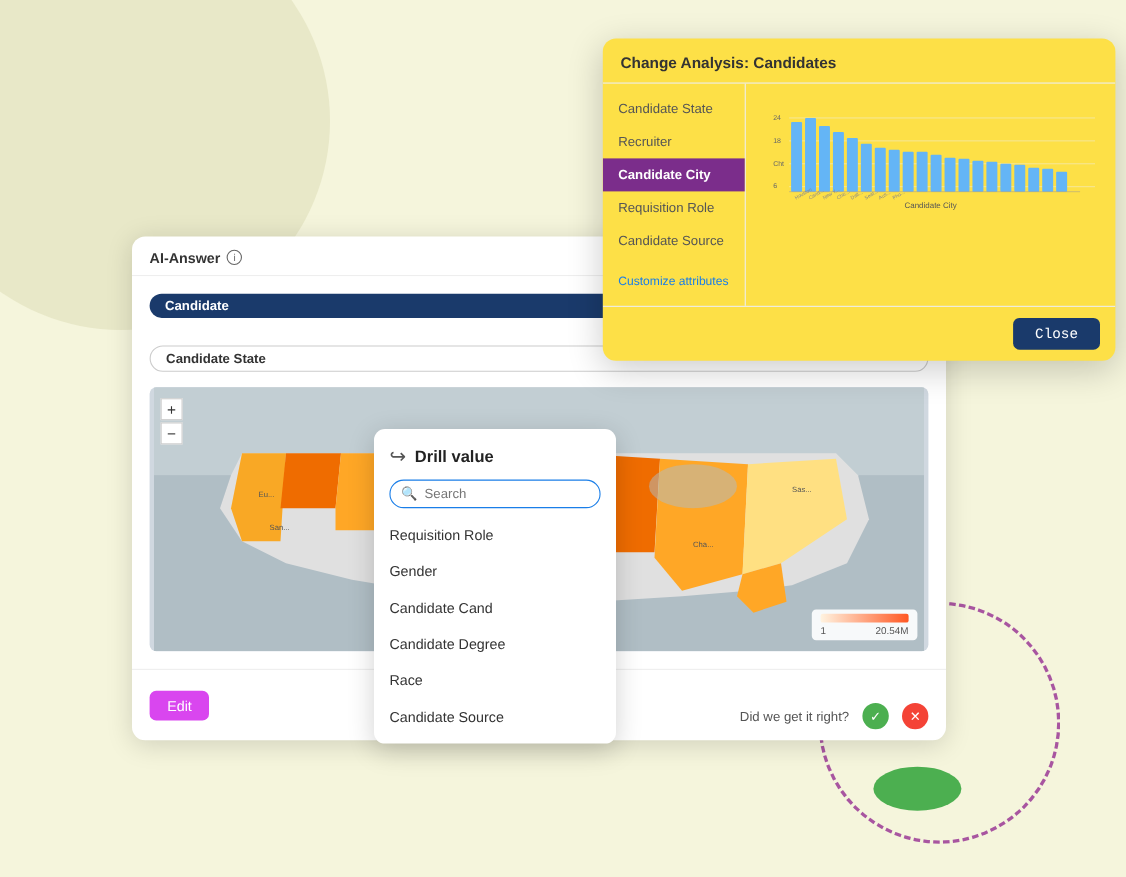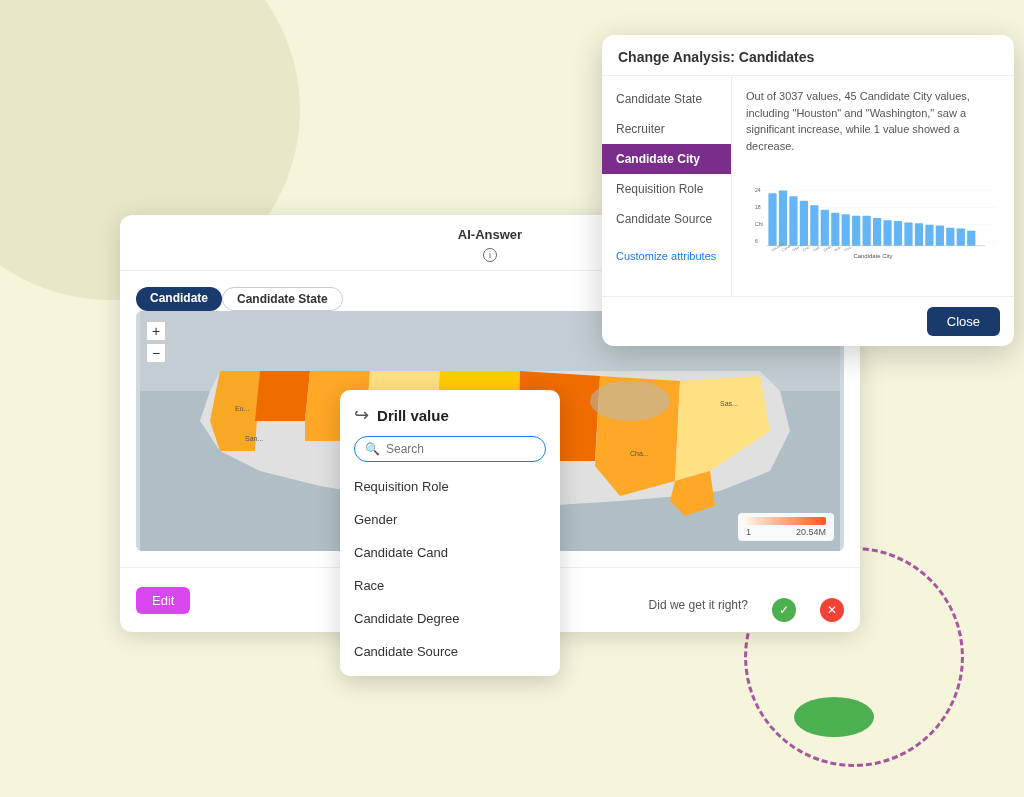--- a/index.html
+++ b/index.html
@@ -54,23 +54,21 @@
       border-radius: 12px;
       box-shadow: 0 4px 24px rgba(0,0,0,0.15);
       z-index: 1;
       overflow: hidden;
     }
 
     .ai-answer-header {
       padding: 12px 16px 8px;
       border-bottom: 1px solid #eee;
       display: flex;
-      align-items: center;
       gap: 6px;
-      flex-direction: column;
     }
 
     .ai-answer-title {
       font-size: 13px;
       font-weight: 600;
       color: #333;
     }
 
     .info-icon {
       width: 14px;
@@ -90,21 +88,23 @@
 
     .chart-title {
       font-size: 18px;
       font-weight: 700;
       color: #0066cc;
       margin-bottom: 12px;
     }
 
     .tags-row {
       display: flex;
-      gap: 0;
+      gap: 25px;
+      margin-bottom: 14px;
+      flex-direction: column;
     }
 
     .tag {
       padding: 4px 14px;
       border-radius: 20px;
       font-size: 12px;
       font-weight: 600;
       cursor: pointer;
     }
     .tag-active {
@@ -193,22 +193,22 @@
       color: white;
       border: none;
       border-radius: 6px;
       padding: 6px 16px;
       font-size: 13px;
       cursor: pointer;
     }
 
     .feedback-area {
       display: flex;
-      align-items: flex-start;
-      gap: 24px;
+      align-items: center;
+      gap: 12px;
       font-size: 12px;
       color: #555;
       margin-top: 20px;
     }
 
     .feedback-yes {
       width: 24px;
       height: 24px;
       border-radius: 50%;
       background: #4caf50;
@@ -231,22 +231,22 @@
       cursor: pointer;
       color: white;
       font-size: 12px;
     }
 
     
     .change-analysis-modal {
       position: absolute;
       top: 35px;
       right: 10px;
-      width: 412px;
-      background: #ffffff;
+      width: 466px;
+      background: #fde047;
       border-radius: 12px;
       box-shadow: 0 8px 32px rgba(0,0,0,0.2);
       z-index: 10;
       overflow: hidden;
     }
 
     .modal-header {
       padding: 14px 16px 10px;
       border-bottom: 1px solid #eee;
       font-size: 14px;
@@ -334,20 +334,21 @@
     }
 
     .close-btn {
       background: #1a3a6b;
       color: white;
       border: none;
       border-radius: 6px;
       padding: 7px 20px;
       font-size: 13px;
       cursor: pointer;
+      font-family: Liberation Mono, monospace;
     }
 
     
     .drill-down-dropdown {
       position: absolute;
       top: 390px;
       left: 340px;
       width: 220px;
       background: white;
       border-radius: 10px;
@@ -490,21 +491,20 @@
   <div class="modal-body">
     <div class="modal-sidebar">
       <div class="sidebar-item">Candidate State</div>
       <div class="sidebar-item">Recruiter</div>
       <div class="sidebar-item sidebar-item-active">Candidate City</div>
       <div class="sidebar-item">Requisition Role</div>
       <div class="sidebar-item">Candidate Source</div>
       <div class="sidebar-customize">Customize attributes</div>
     </div>
     <div class="modal-content-area">
-      <p class="modal-description">Out of 3037 values, 45 Candidate City values, including "Houston" and "Washington," saw a significant increase, while 1 value showed a decrease.</p>
       <div class="bar-chart-container">
         <svg class="bar-chart-svg" viewBox="0 0 340 110" xmlns="http://www.w3.org/2000/svg">
 
           <text x="12" y="12" font-size="7" fill="#666" font-family="sans-serif">24</text>
           <text x="12" y="35" font-size="7" fill="#666" font-family="sans-serif">18</text>
           <text x="12" y="58" font-size="7" fill="#666" font-family="sans-serif">Cht</text>
           <text x="12" y="80" font-size="7" fill="#666" font-family="sans-serif">6</text>
 
           <line x1="28" y1="10" x2="335" y2="10" stroke="#eee" stroke-width="0.5"></line>
           <line x1="28" y1="33" x2="335" y2="33" stroke="#eee" stroke-width="0.5"></line>
@@ -558,16 +558,16 @@
     <span class="drill-icon">↪</span>
     <span class="drill-label">Drill value</span>
   </div>
   <div class="drill-search">
     <span class="search-icon-small">🔍</span>
     <input type="text" placeholder="Search" style="">
   </div>
   <div class="drill-item">Requisition Role</div>
   <div class="drill-item">Gender</div>
   <div class="drill-item">Candidate Cand</div>
+  <div class="drill-item">Candidate Degree</div>
   <div class="drill-item">Race</div>
-  <div class="drill-item">Candidate Degree</div>
   <div class="drill-item">Candidate Source</div>
 </div>
 
 </body></html>

